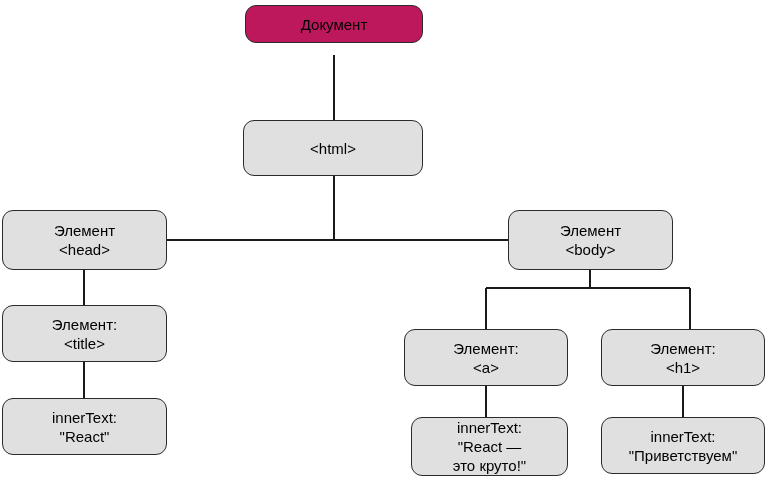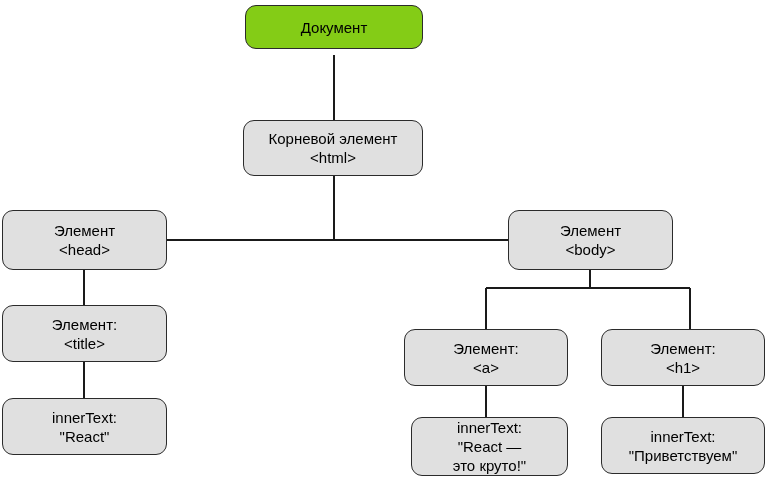--- a/index.html
+++ b/index.html
@@ -64,25 +64,24 @@
       <path d="M486,288 L690,288"></path>
       <path d="M486,288 L486,329"></path>
       <path d="M690,288 L690,329"></path>
 
       <path d="M486,386 L486,417"></path>
 
       <path d="M683,386 L683,417"></path>
     </g>
   </svg>
 
-  <div class="node" style="left: 245px; top: 5px; width: 178px; height: 44px; background: #84cc16; border-color: rgb(43, 43, 43); color: rgb(0, 0, 0);">
+  <div class="node" style="left: 245px; top: 5px; width: 178px; height: 38px; background: #be185d; border-color: rgb(43, 43, 43); color: rgb(0, 0, 0);">
       <span class="line">Документ</span>
     </div>
   <div class="node" style="left: 243px; top: 120px; width: 180px; height: 56px; background: rgb(224, 224, 224); border-color: rgb(43, 43, 43); color: rgb(0, 0, 0);">
-      <span class="line">Корневой элемент</span>
       <span class="line">&lt;html&gt;</span>
     </div>
   <div class="node" style="left: 2px; top: 210px; width: 165px; height: 60px; background: rgb(224, 224, 224); border-color: rgb(43, 43, 43); color: rgb(0, 0, 0);">
       <span class="line">Элемент</span>
       <span class="line">&lt;head&gt;</span>
     </div>
   <div class="node" style="left: 508px; top: 210px; width: 165px; height: 60px; background: rgb(224, 224, 224); border-color: rgb(43, 43, 43); color: rgb(0, 0, 0);">
       <span class="line">Элемент</span>
       <span class="line">&lt;body&gt;</span>
     </div>

